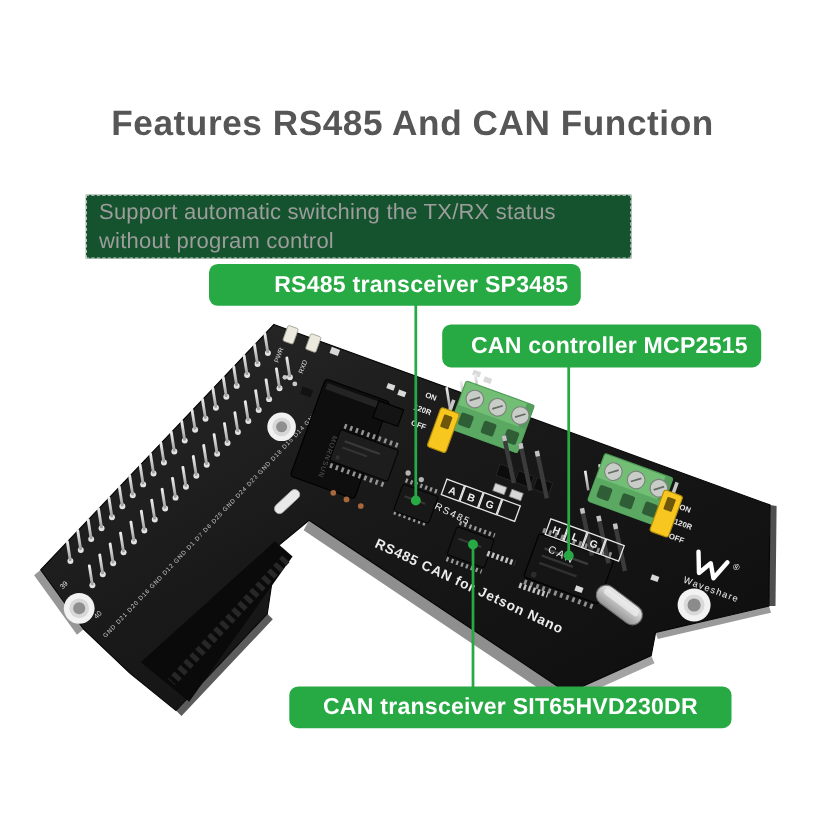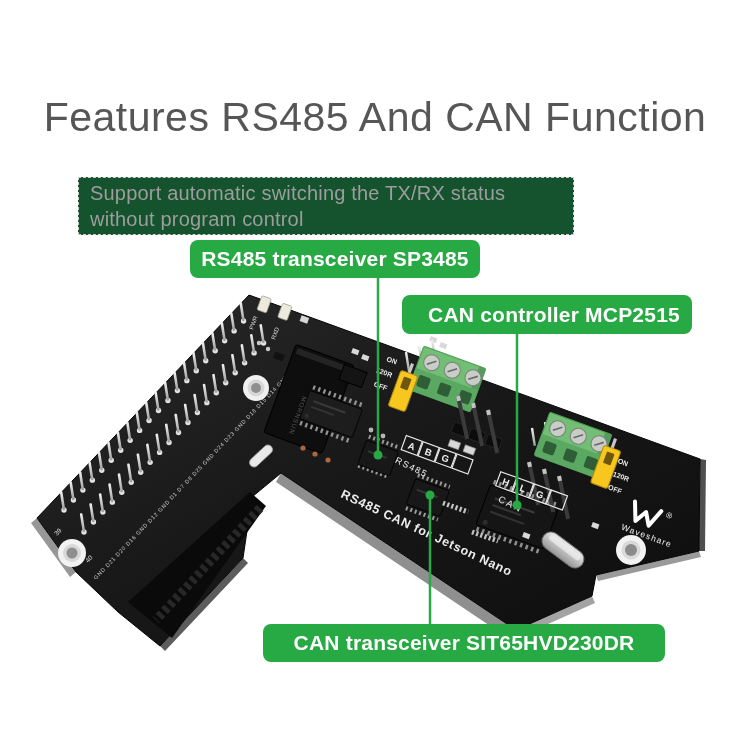--- a/index.html
+++ b/index.html
@@ -1,26 +1,26 @@
 <!DOCTYPE html>
 <html style="--accent: #27a944;"><head>
 <meta charset="utf-8">
 <style>
   html,body{margin:0;padding:0;background:#ffffff;}
   body{width:750px;height:750px;font-family:"Liberation Sans",sans-serif;}
   .stage{position:relative;width:750px;height:750px;background:#fff;overflow:hidden;}
   .title{position:absolute;top:94px;left:0;width:100%;text-align:center;margin:0;
-         font-size:41px;font-weight:400;color:#565656;letter-spacing:.5px;}
+         font-size:32px;font-weight:700;color:#565656;letter-spacing:.5px;}
   .note{position:absolute;left:78px;top:177px;width:472px;padding:2px 11px;
         border:1px dashed #cfcfcf;background:#14532d;color:#9d9d9d;
         font-size:20px;line-height:26px;letter-spacing:.2px;}
   .callout{position:absolute;display:flex;align-items:center;justify-content:center;
            color:#fff;font-size:21px;font-weight:600;border-radius:8px;z-index:3;
            letter-spacing:.2px;background:var(--accent,#27a944);white-space:nowrap;}
-  #callout-rs485{left:190px;top:240px;width:290px;height:38px;}
+  #callout-rs485{left:190px;top:240px;width:290px;height:38px;padding-left:48px;}
   #callout-canctrl{left:402px;top:295px;width:276px;height:39px;padding-left:14px;}
   #callout-cantrans{left:263px;top:624px;width:402px;height:38px;}
   svg.board{position:absolute;left:0;top:0;z-index:1;}
   .leader{stroke:var(--accent,#27a944);stroke-width:2.5;}
   .dot{fill:var(--accent,#27a944);}
   .silk{fill:#f0f0f0;}
 </style>
 </head>
 <body>
 

